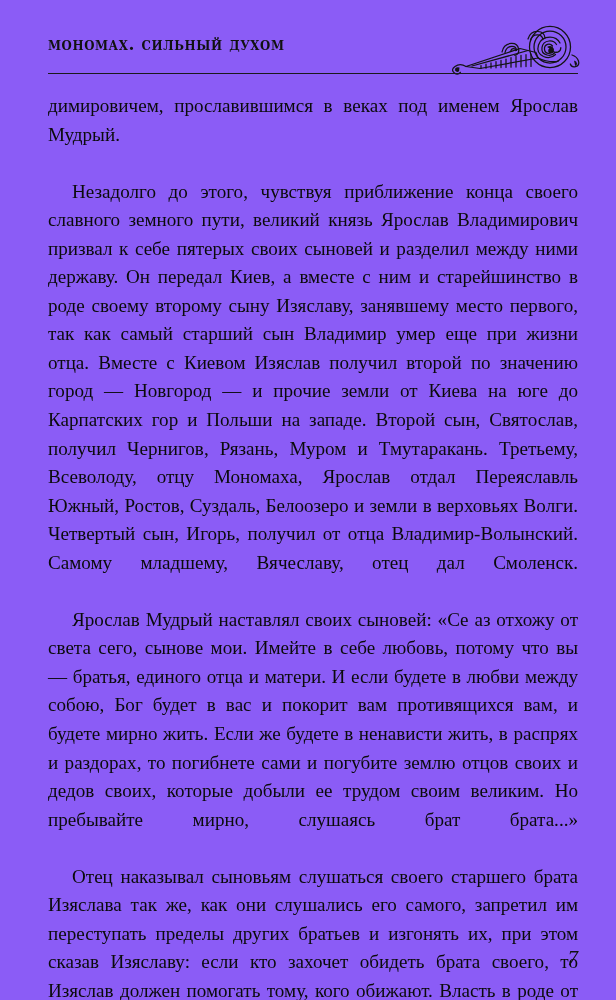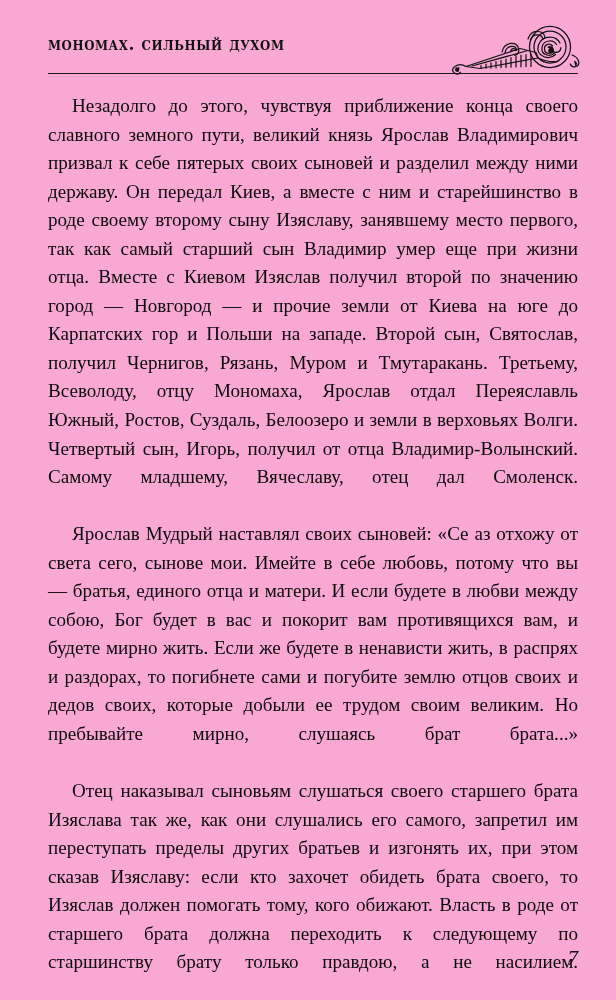--- a/index.html
+++ b/index.html
@@ -14,21 +14,21 @@
     overflow: hidden;
     font-family: "Liberation Serif", "DejaVu Serif", serif;
     color: #000000;
   }
 
   .page {
     position: absolute;
     left: 0; top: 0;
     width: 616px;
     height: 1000px;
-    background: #f9a8d4;
+    background: #8b5cf6;
   }
 
   
   .running-head {
     position: absolute;
     left: 48px;
     top: 34px;
     width: 530px;
     height: 46px;
   }
@@ -147,20 +147,21 @@
 
           <path d="M88 33 q9 4.5 20 3.5"></path>
         </g>
       </svg>
     </div>
 
     <div class="head-rule"></div>
   </div>
 
   <div class="body-text">
+    <p>димировичем, прославившимся в веках под именем Ярослав Мудрый.</p>
     <p class="indent">Незадолго до этого, чувствуя приближение конца своего славного земного пути, великий князь Ярослав Владимирович призвал к себе пятерых своих сыновей и разделил между ними державу. Он передал Киев, а вместе с ним и старейшинство в роде своему второму сыну Изяславу, занявшему место первого, так как самый старший сын Владимир умер еще при жизни отца. Вместе с Киевом Изяслав получил второй по значению город — Новгород — и прочие земли от Киева на юге до Карпатских гор и Польши на западе. Второй сын, Святослав, получил Чернигов, Рязань, Муром и Тмутаракань. Третьему, Всеволоду, отцу Мономаха, Ярослав отдал Переяславль Южный, Ростов, Суздаль, Белоозеро и земли в верховьях Волги. Четвертый сын, Игорь, получил от отца Владимир-Волынский. Самому младшему, Вячеславу, отец дал Смоленск.</p>
     <p class="indent">Ярослав Мудрый наставлял своих сыновей: «Се аз отхожу от света сего, сынове мои. Имейте в себе любовь, потому что вы — братья, единого отца и матери. И если будете в любви между собою, Бог будет в вас и покорит вам противящихся вам, и будете мирно жить. Если же будете в ненависти жить, в распрях и раздорах, то погибнете сами и погубите землю отцов своих и дедов своих, которые добыли ее трудом своим великим. Но пребывайте мирно, слушаясь брат брата...»</p>
     <p class="indent">Отец наказывал сыновьям слушаться своего старшего брата Изяслава так же, как они слушались его самого, запретил им переступать пределы других братьев и изгонять их, при этом сказав Изяславу: если кто захочет обидеть брата своего, то Изяслав должен помогать тому, кого обижают. Власть в роде от старшего брата должна переходить к следующему по старшинству брату только правдою, а не насилием.</p>
 
   </div>
 
   <div class="folio">7</div>
 
 </div>
 

